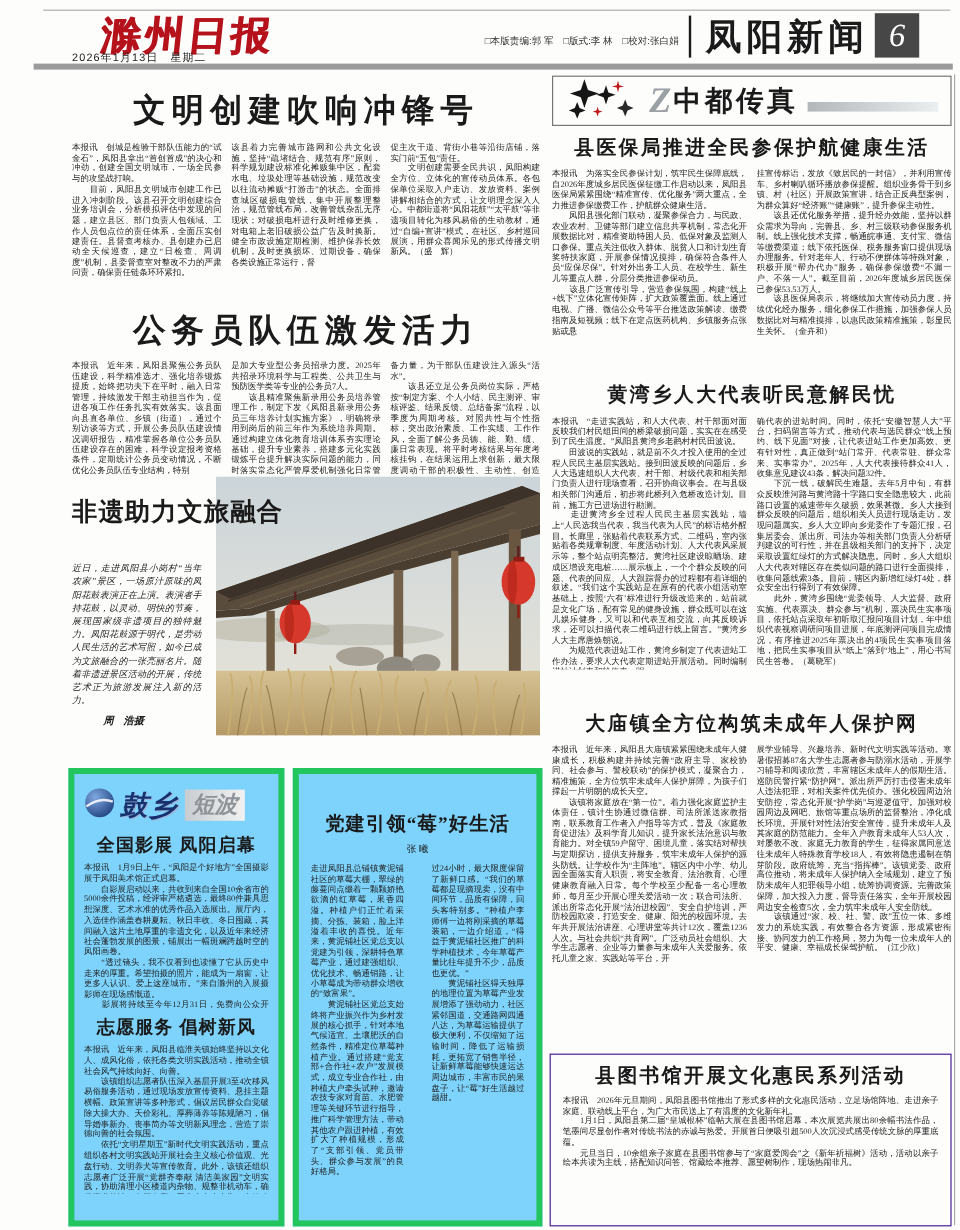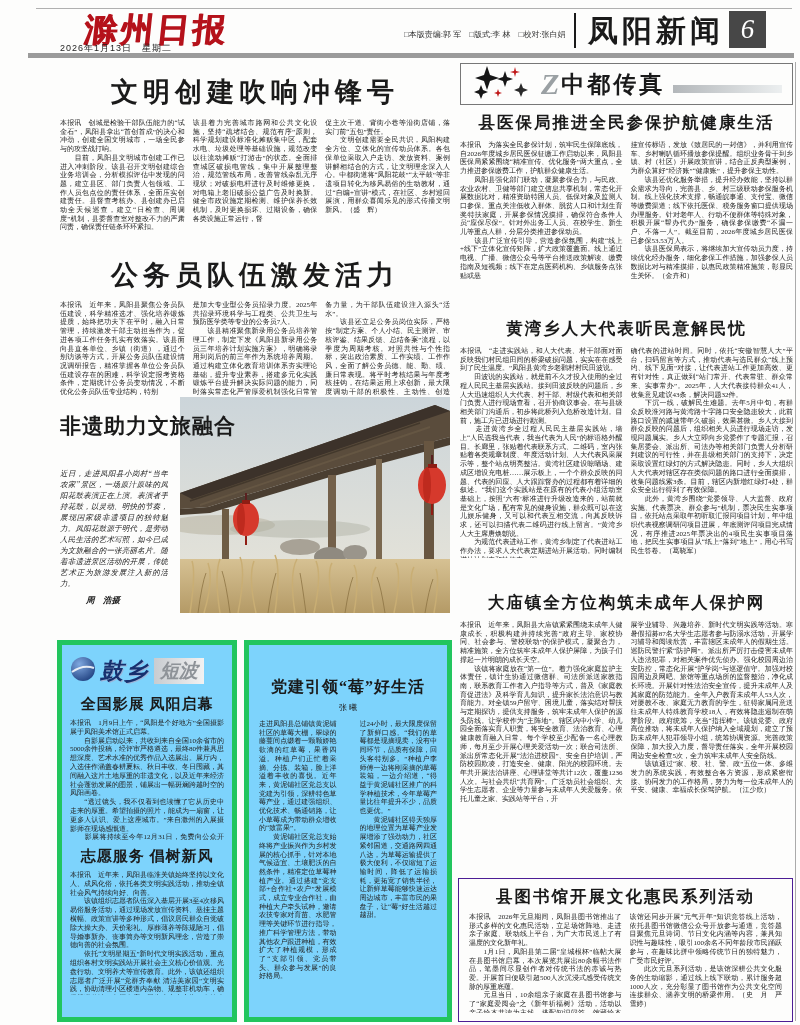--- a/index.html
+++ b/index.html
@@ -287,18 +287,16 @@
 　　该镇通过“家、校、社、警、政”五位一体、多维发力的系统实践，有效整合各方资源，形成紧密衔接、协同发力的工作格局，努力为每一位未成年人的平安、健康、幸福成长保驾护航。（江少欣）</div>
     </div>
   </div>
 
   <div id="library-box" class="abs">
     <div class="headline-md">县图书馆开展文化惠民系列活动</div>
     <div class="cols">
       <div class="col">本报讯　2026年元旦期间，凤阳县图书馆推出了形式多样的文化惠民活动，立足场馆阵地、走进亲子家庭、联动线上平台，为广大市民送上了有温度的文化新年礼。
 　　1月1日，凤阳县第二届“皇城根杯”临帖大展在县图书馆启幕，本次展览共展出80余幅书法作品，笔墨间尽显创作者对传统书法的赤诚与热爱。开展首日便吸引超500人次沉浸式感受传统文脉的厚重底蕴。
 　　元旦当日，10余组亲子家庭在县图书馆参与了“家庭爱阅会”之《新年祈福树》活动，活动以亲子绘本共读为主线，搭配知识问答、馆藏绘本推荐、愿望树制作，现场热闹非凡。</div>
-      <div class="col">该馆还同步开展“元气开年”知识竞答线上活动，依托县图书馆微信公众号开放参与通道，竞答题目聚焦元旦诗词、节日文化内涵等内容，兼具知识性与趣味性，吸引100余名不同年龄段市民踊跃参与，在趣味比拼中领略传统节日的独特魅力，广受市民好评。
-　　此次元旦系列活动，是该馆深耕公共文化服务的生动缩影，通过线上线下联动，累计服务超1000人次，充分彰显了图书馆作为公共文化空间连接群众、涵养文明的桥梁作用。（史　月　严雪婷）</div>
     </div>
   </div>
 
 </div>
 
 </body></html>

